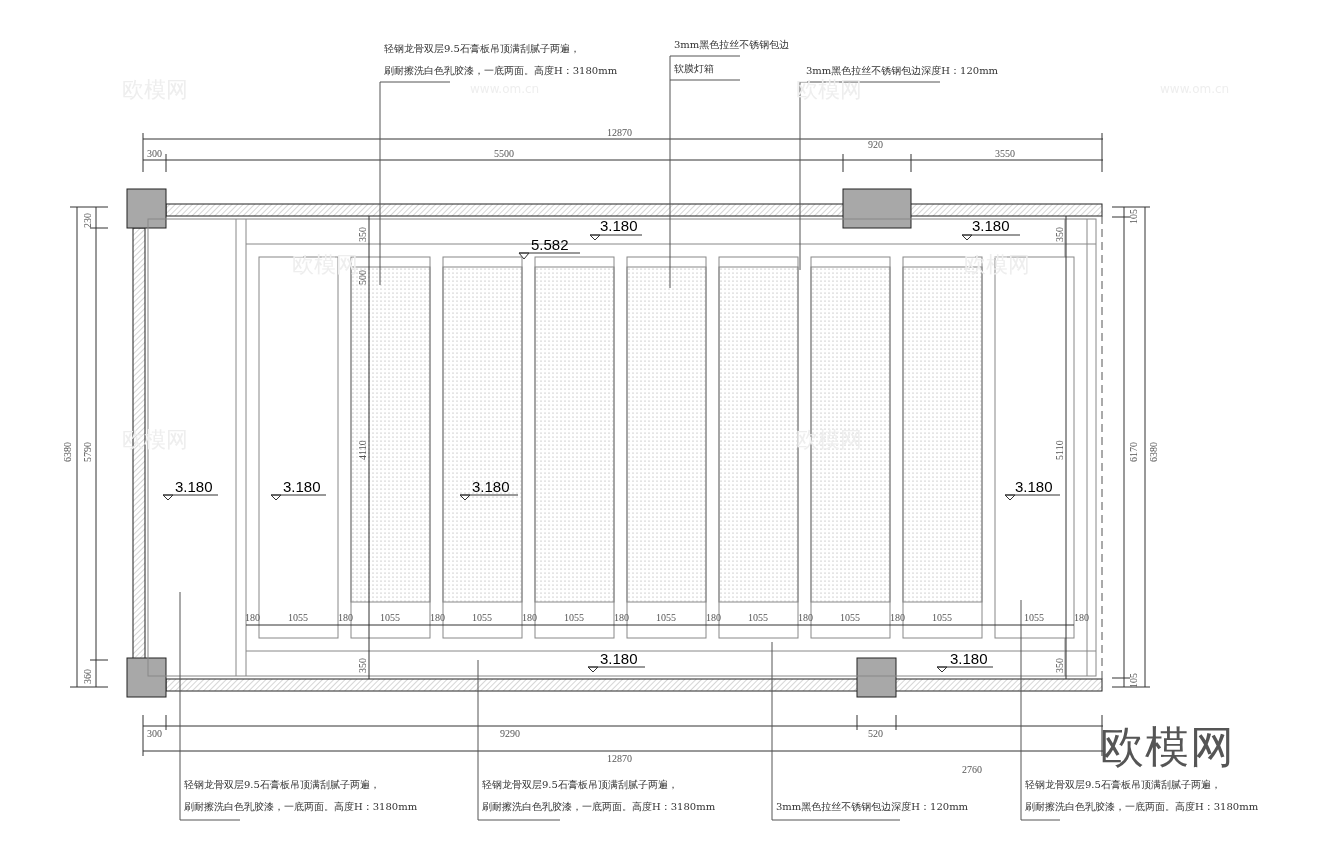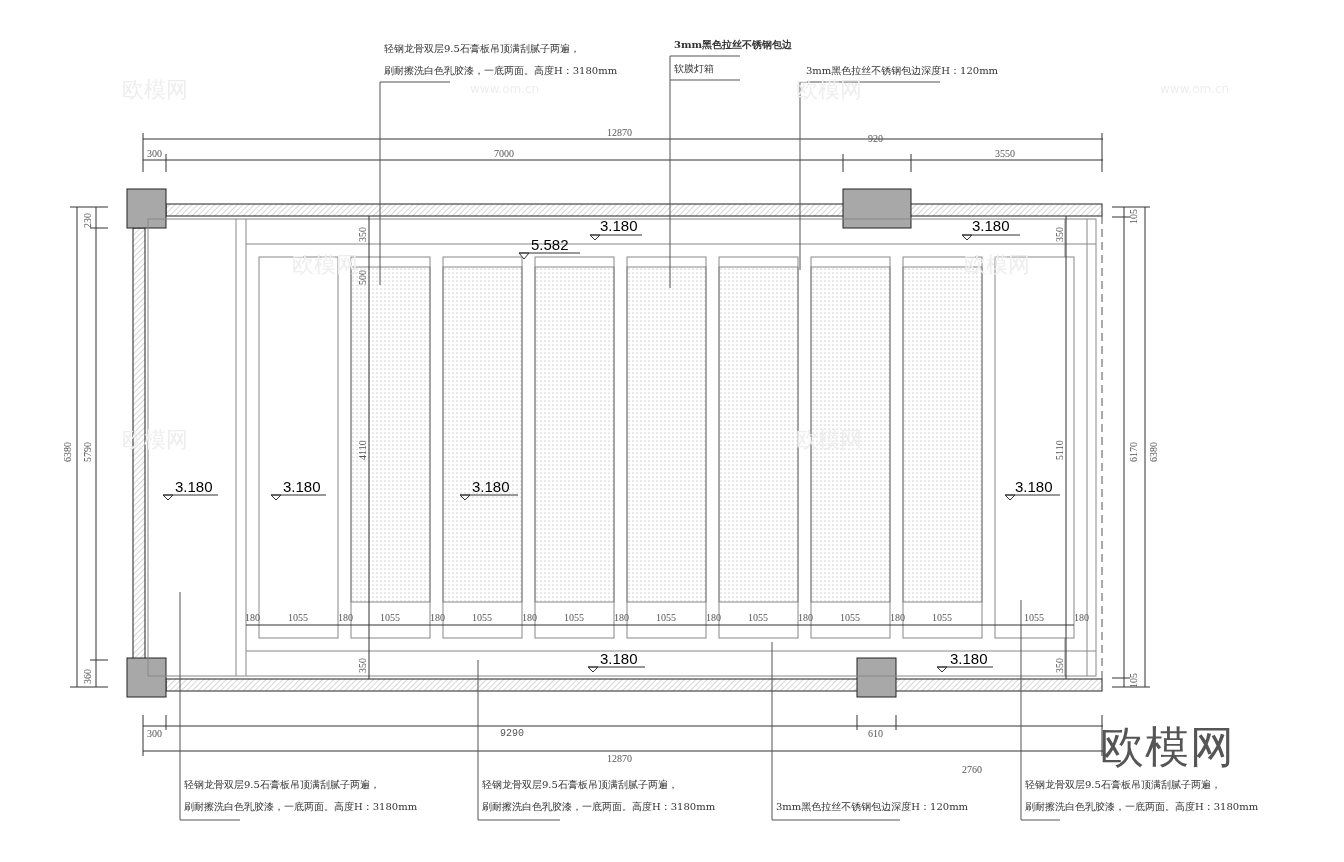--- a/index.html
+++ b/index.html
@@ -152,21 +152,21 @@
 <div class="wm" style="left:292px;top:250px;">欧模网</div>
 <div class="wm" style="left:964px;top:250px;">欧模网</div>
 <div class="wm-url" style="left:1160px;top:82px;">www.om.cn</div>
 <div class="wm-url" style="left:470px;top:82px;">www.om.cn</div>
 <div class="wm-big">欧模网</div>
 
 <div class="note" style="left:384px;top:38px;">
   <div>轻钢龙骨双层9.5石膏板吊顶满刮腻子两遍，</div>
   <div>刷耐擦洗白色乳胶漆，一底两面。高度H：3180mm</div>
 </div>
-<div class="note" style="left:674px;top:34px;font-weight:bold;">3mm黑色拉丝不锈钢包边</div>
+<div class="note" style="left:674px;top:34px;">3mm黑色拉丝不锈钢包边</div>
 <div class="note" style="left:674px;top:58px;">软膜灯箱</div>
 <div class="note" style="left:806px;top:60px;">3mm黑色拉丝不锈钢包边深度H：120mm</div>
 
 <div class="note" style="left:184px;top:774px;">
   <div>轻钢龙骨双层9.5石膏板吊顶满刮腻子两遍，</div>
   <div>刷耐擦洗白色乳胶漆，一底两面。高度H：3180mm</div>
 </div>
 <div class="note" style="left:482px;top:774px;">
   <div>轻钢龙骨双层9.5石膏板吊顶满刮腻子两遍，</div>
   <div>刷耐擦洗白色乳胶漆，一底两面。高度H：3180mm</div>
@@ -182,26 +182,26 @@
 <div class="lvl" style="left:972px;top:217px;">3.180</div>
 <div class="lvl" style="left:175px;top:478px;">3.180</div>
 <div class="lvl" style="left:283px;top:478px;">3.180</div>
 <div class="lvl" style="left:472px;top:478px;">3.180</div>
 <div class="lvl" style="left:1015px;top:478px;">3.180</div>
 <div class="lvl" style="left:600px;top:650px;">3.180</div>
 <div class="lvl" style="left:950px;top:650px;">3.180</div>
 
 <div class="dim" style="left:607px;top:127px;">12870</div>
 <div class="dim" style="left:147px;top:148px;">300</div>
-<div class="dim" style="left:494px;top:148px;">7000</div>
-<div class="dim" style="left:868px;top:133px;">920</div>
+<div class="dim" style="left:494px;top:148px;">5500</div>
+<div class="dim" style="left:868px;top:139px;">920</div>
 <div class="dim" style="left:995px;top:148px;">3550</div>
 <div class="dim" style="left:147px;top:728px;">300</div>
-<div class="dim" style="left:500px;top:728px;font-family:Liberation Mono, monospace;">9290</div>
-<div class="dim" style="left:868px;top:728px;">610</div>
+<div class="dim" style="left:500px;top:728px;">9290</div>
+<div class="dim" style="left:868px;top:728px;">520</div>
 <div class="dim" style="left:962px;top:764px;">2760</div>
 <div class="dim" style="left:607px;top:753px;">12870</div>
 
 <div class="dimv" style="left:62px;top:462px;">6380</div>
 <div class="dimv" style="left:82px;top:462px;">5790</div>
 <div class="dimv" style="left:82px;top:228px;">230</div>
 <div class="dimv" style="left:82px;top:684px;">360</div>
 <div class="dimv" style="left:1128px;top:462px;">6170</div>
 <div class="dimv" style="left:1148px;top:462px;">6380</div>
 <div class="dimv" style="left:1128px;top:224px;">105</div>

